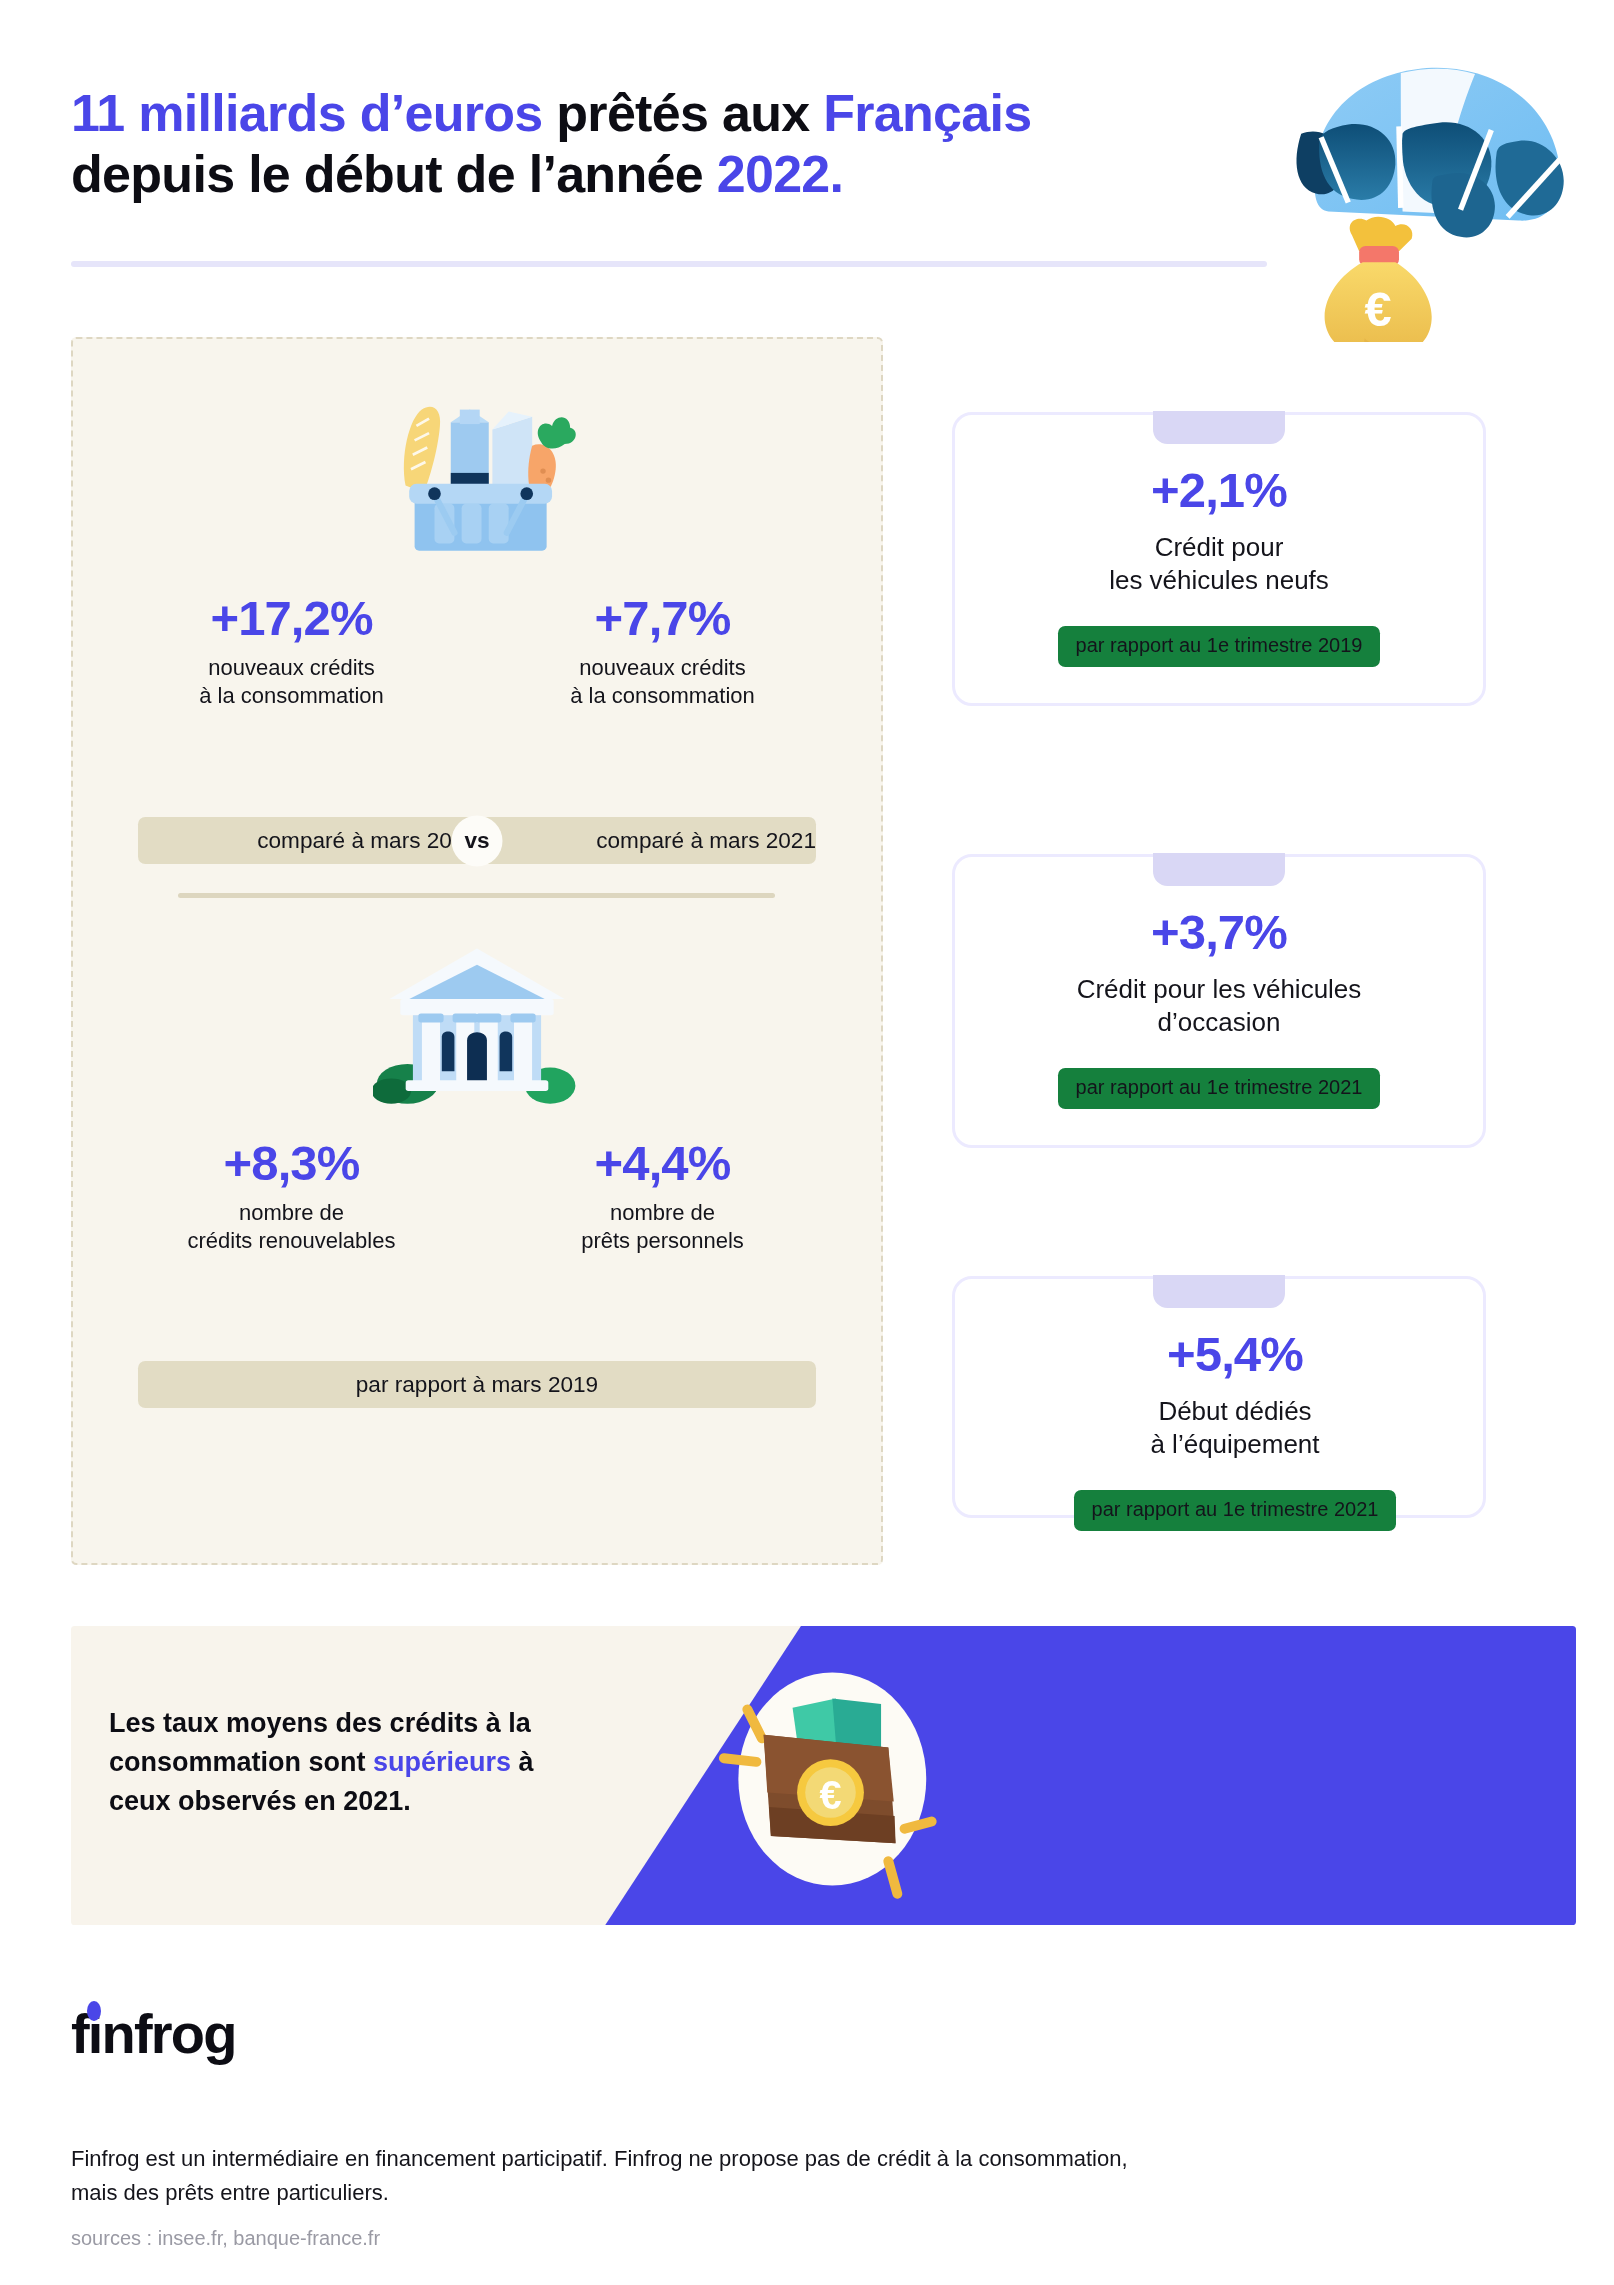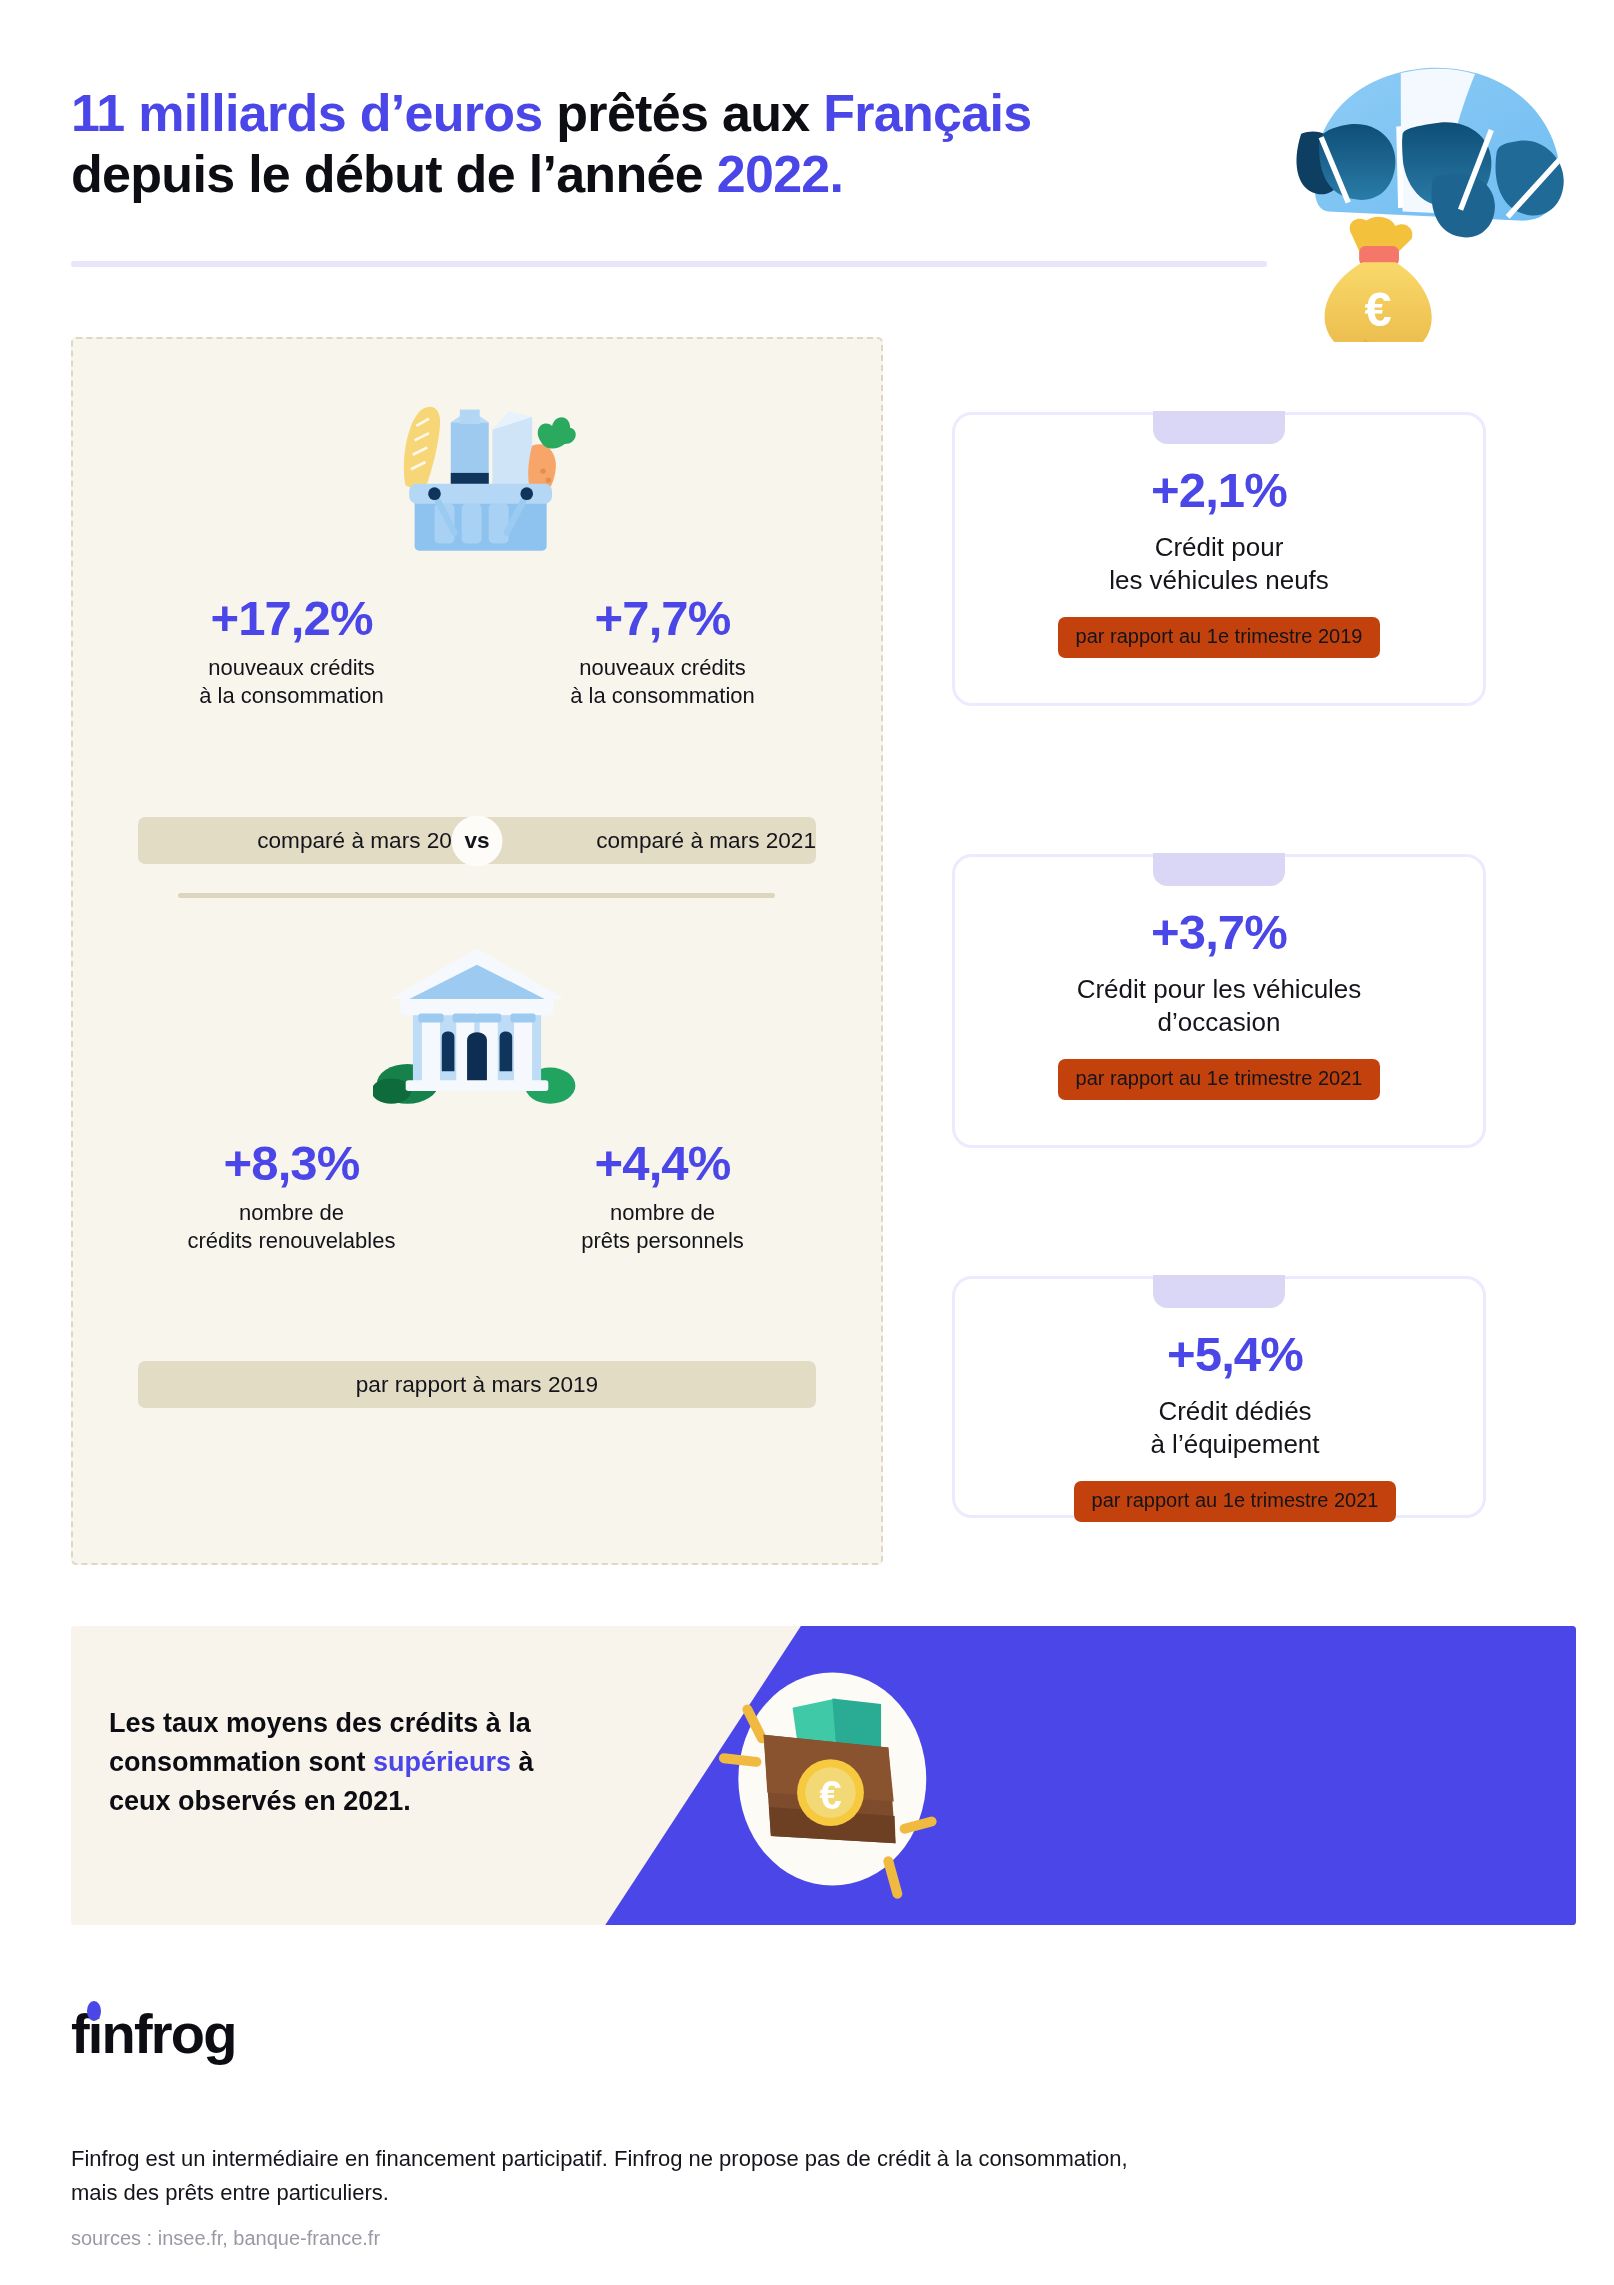--- a/index.html
+++ b/index.html
@@ -195,23 +195,23 @@
   }
   .card-label {
     margin-top: 12.7px;
     font-size: 26px;
     line-height: 1.3;
     color: #14141b;
     padding: 0 31px;
   }
   .card-pill {
     display: inline-block;
-    margin-top: 19px;
+    margin-top: 28px;
     padding: 8.1px 18px 10px;
-    background: #c2410c;
+    background: #15803d;
     border-radius: 7.2px;
     font-size: 20px;
     color: #14141b;
   }
 
   
   .banner {
     position: absolute;
     left: 71px;
     top: 1626px;
@@ -490,21 +490,21 @@
       <span>Crédit pour les véhicules</span><br>
       <span>d’occasion</span>
     </div>
     <span class="card-pill">par rapport au 1e trimestre 2021</span>
   </div>
 
   <div class="card c3">
     <div class="card-tab"></div>
     <div class="card-value">+5,4%</div>
     <div class="card-label">
-      <span>Crédit dédiés</span><br>
+      <span>Début dédiés</span><br>
       <span>à l’équipement</span>
     </div>
     <span class="card-pill">par rapport au 1e trimestre 2021</span>
   </div>
 
   <section class="banner">
     <div class="banner-blue"></div>
 
     <div class="banner-left-text">
       <span>Les taux moyens des crédits à la consommation sont </span><span class="accent">supérieurs</span><span> à ceux observés en 2021.</span>

